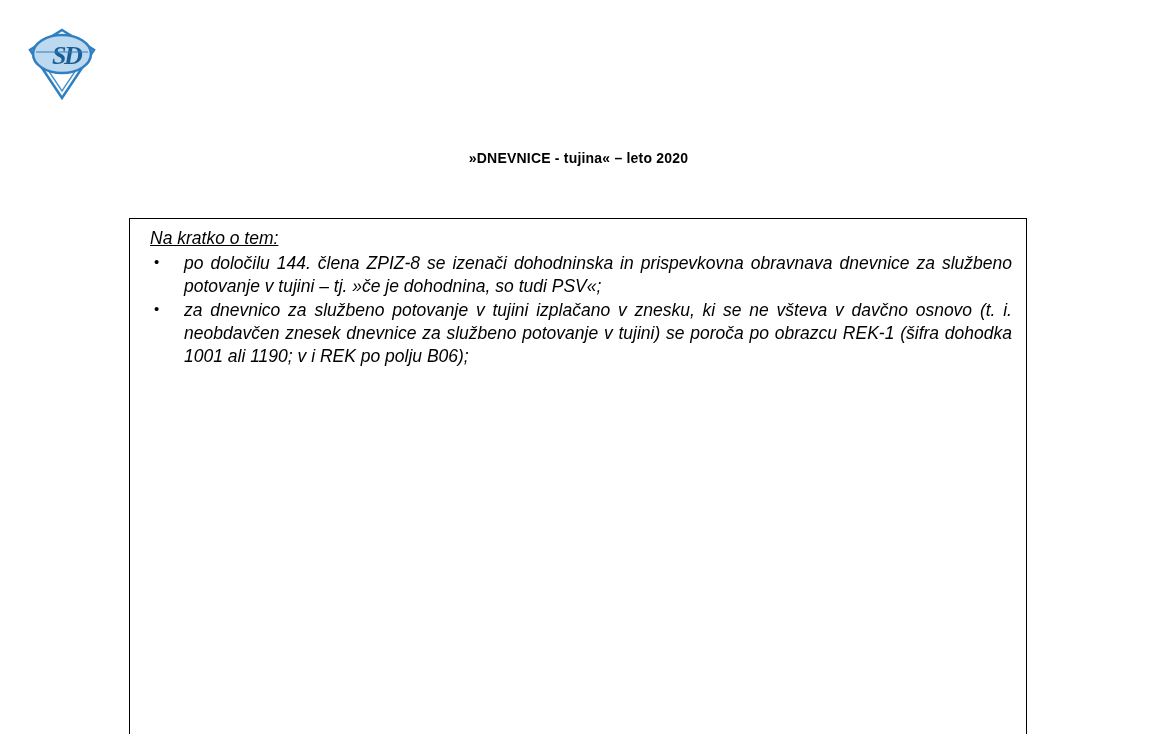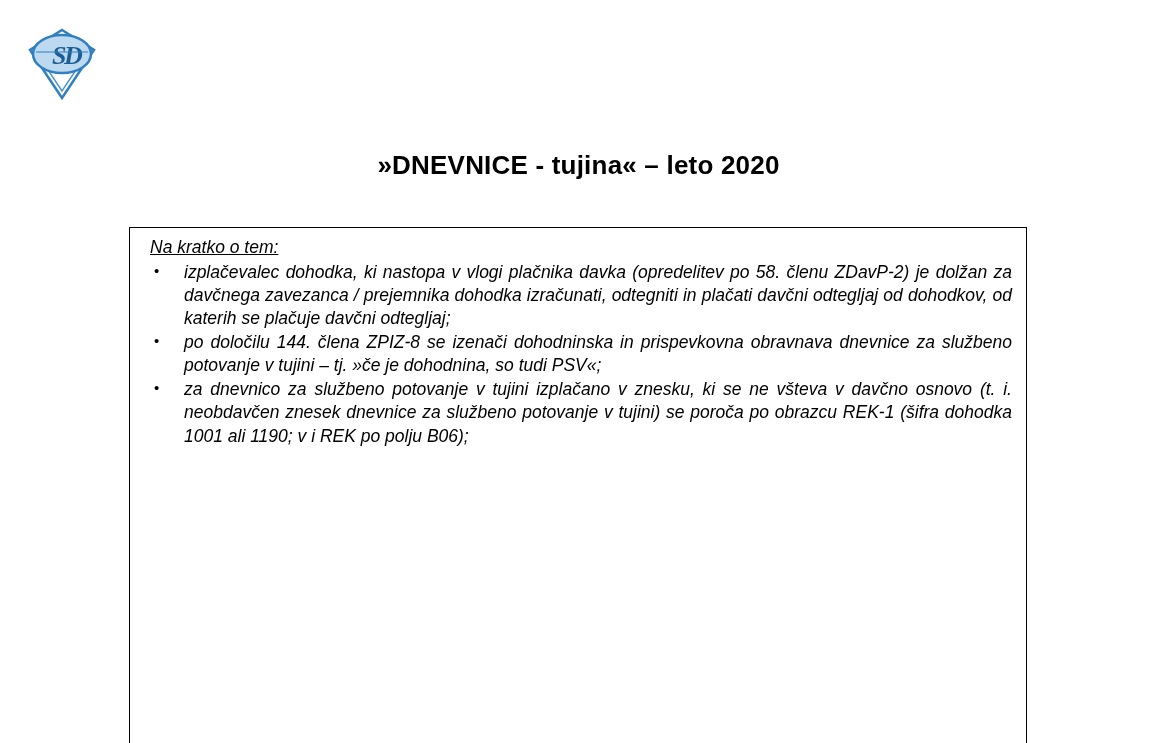--- a/index.html
+++ b/index.html
@@ -29,29 +29,29 @@
     width: 80px;
     height: 72px;
   }
   
   .doc-title {
     position: absolute;
     left: 0;
     right: 0;
     top: 150px;
     text-align: center;
-    font-size: 26px;
+    font-size: 14px;
     font-weight: bold;
     letter-spacing: 0.2px;
   }
   
   .box {
     position: absolute;
     left: 129px;
-    top: 227px;
+    top: 218px;
     width: 898px;
     height: 516px;
     border: 1px solid #000000;
     border-bottom: none;
     box-sizing: border-box;
     padding: 9px 14px 0 12px;
     overflow: hidden;
   }
   .box-heading {
     font-style: italic;
@@ -105,19 +105,18 @@
         <path d="M14 24 L66 24" stroke="#2f7fc1" stroke-width="1"></path>
       </g>
     </svg>
   </div>
 
   <div class="doc-title">»DNEVNICE - tujina« – leto 2020</div>
 
   <div class="box">
     <div class="box-heading">Na kratko o tem:</div>
     <ul class="bullets">
-      <li>izplačevalec dohodka, ki nastopa v vlogi plačnika davka (opredelitev po 58. členu ZDavP-2) je dolžan za davčnega zavezanca / prejemnika dohodka izračunati, odtegniti in plačati davčni odtegljaj od dohodkov, od katerih se plačuje davčni odtegljaj;</li>
       <li>po določilu 144. člena ZPIZ-8 se izenači dohodninska in prispevkovna obravnava dnevnice za službeno potovanje v tujini – tj. »če je dohodnina, so tudi PSV«;</li>
       <li class="gap-before clip-last">za dnevnico za službeno potovanje v tujini izplačano v znesku, ki se ne všteva v davčno osnovo (t. i. neobdavčen znesek dnevnice za službeno potovanje v tujini) se poroča po obrazcu REK-1 (šifra dohodka 1001 ali 1190; v i REK po polju B06);</li>
     </ul>
   </div>
 
 </div>
 
 </body></html>

